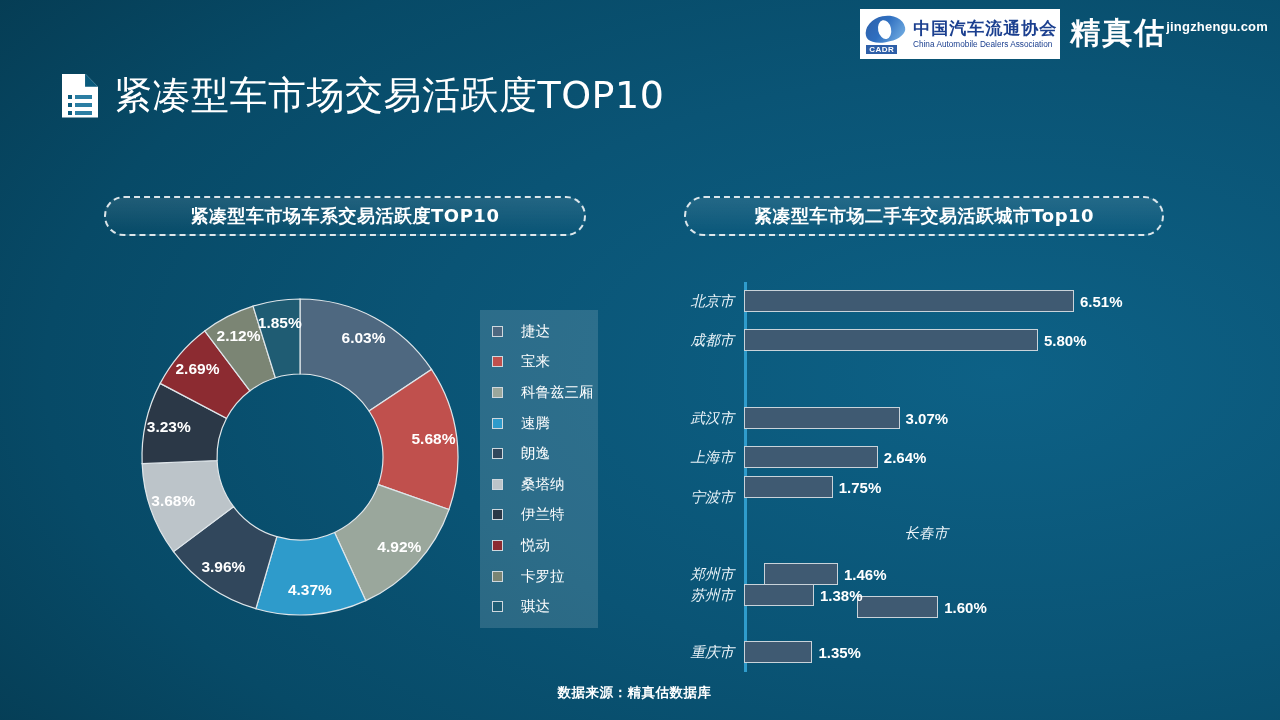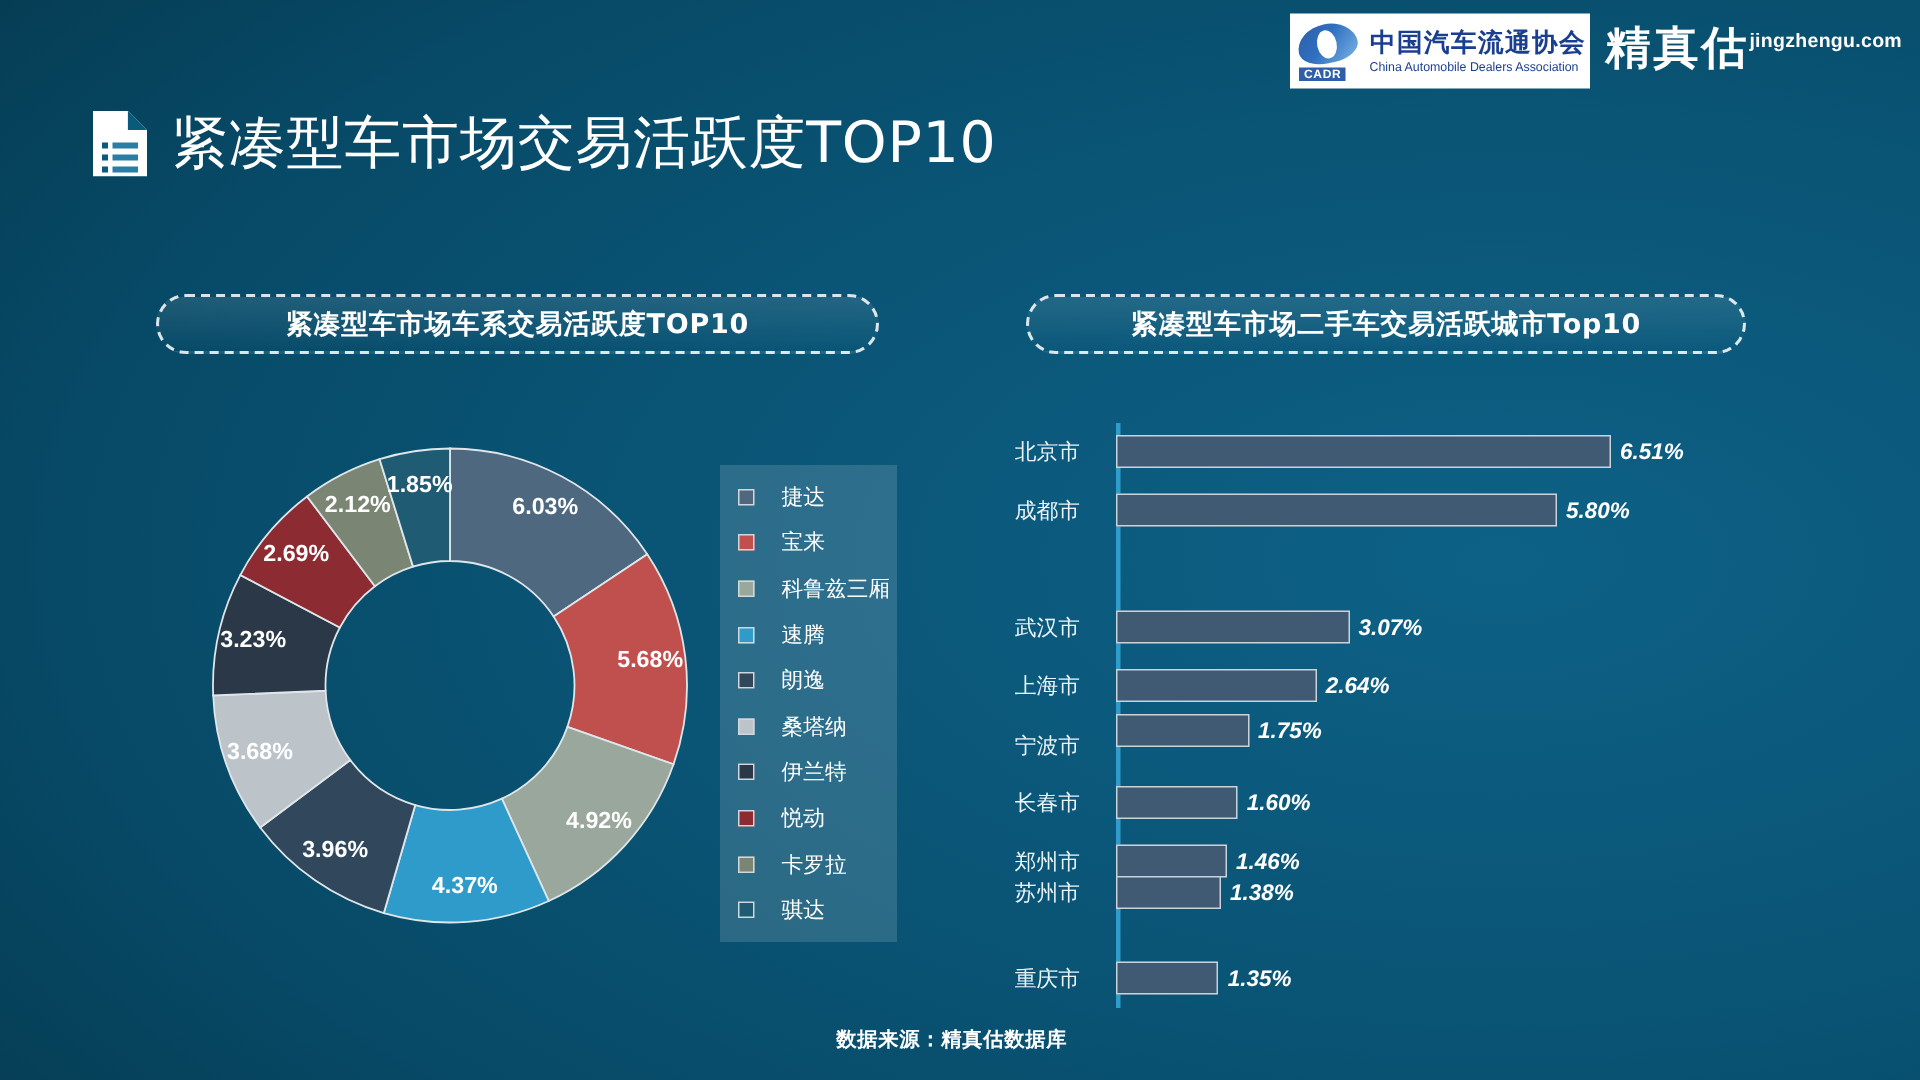--- a/index.html
+++ b/index.html
@@ -104,25 +104,26 @@
     color:#ffffff;font-size:14.5px;white-space:nowrap;
     font-family:"DejaVu Sans","Liberation Sans",sans-serif;
   }
 
   
   #barchart{position:absolute;left:672px;top:282px;width:500px;height:390px;}
   .bar-row{
     position:absolute;left:0;width:100%;height:22px;display:flex;align-items:center;
   }
   .bar-cat{
-    width:72px;flex:0 0 72px;text-align:right;padding-right:24px;box-sizing:border-box;
+    width:72px;flex:0 0 72px;text-align:right;padding-right:10px;box-sizing:border-box;
     color:#eaf3f8;font-size:14.5px;white-space:nowrap;
     font-family:"DejaVu Sans","Liberation Sans",sans-serif;
-  }
-  .bar-track{position:relative;flex:1 1 auto;height:40px;display:flex;align-items:center;font-style:italic;}
+    font-style:italic;
+  }
+  .bar-track{position:relative;flex:1 1 auto;height:40px;display:flex;align-items:center;}
   .bar-fill{
     height:22px;background:#3f5a72;border:1px solid #c9d3da;box-sizing:border-box;
   }
   .bar-val{
     margin-left:6px;color:#ffffff;font-size:15px;font-weight:bold;white-space:nowrap;
     font-family:"Liberation Sans","DejaVu Sans",sans-serif;
   }
   #axis-line{
     position:absolute;left:72px;top:0;width:3px;height:390px;background:#2f9ccc;
   }
@@ -285,28 +286,28 @@
           <div class="bar-val">2.64%</div>
         </div>
       </div>
       <div class="bar-row" style="top: 203px; align-items: flex-end;">
         <div class="bar-cat">宁波市</div>
         <div class="bar-track">
           <div class="bar-fill" style="width: 88.7097px; background: rgb(63, 90, 114); border-color: rgb(201, 211, 218);"></div>
           <div class="bar-val">1.75%</div>
         </div>
       </div>
-      <div class="bar-row" style="top: 242px;">
+      <div class="bar-row" style="top: 242px; flex-direction: column;">
         <div class="bar-cat">长春市</div>
         <div class="bar-track">
           <div class="bar-fill" style="width: 81.106px; background: rgb(63, 90, 114); border-color: rgb(201, 211, 218);"></div>
           <div class="bar-val">1.60%</div>
         </div>
       </div>
-      <div class="bar-row" style="top: 281px;">
+      <div class="bar-row" style="top: 281px; gap: 20px;">
         <div class="bar-cat">郑州市</div>
         <div class="bar-track">
           <div class="bar-fill" style="width: 74.0092px; background: rgb(63, 90, 114); border-color: rgb(201, 211, 218);"></div>
           <div class="bar-val">1.46%</div>
         </div>
       </div>
       <div class="bar-row" style="top: 302px;">
         <div class="bar-cat">苏州市</div>
         <div class="bar-track">
           <div class="bar-fill" style="width: 69.9539px; background: rgb(63, 90, 114); border-color: rgb(201, 211, 218);"></div>

